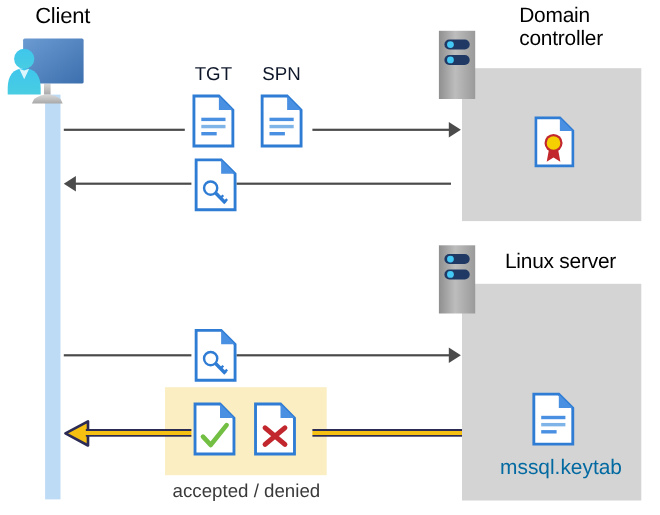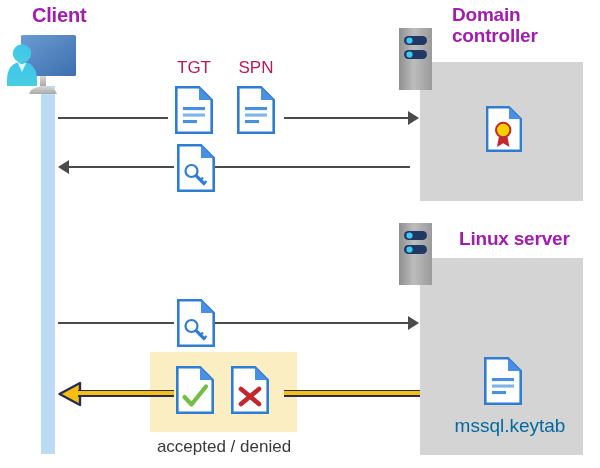--- a/index.html
+++ b/index.html
@@ -11,29 +11,29 @@
     overflow:hidden;
   }
   #stage{position:relative;width:600px;height:468px;}
   .abs{position:absolute;}
 
   
   .panel{background:#d4d4d4;}
 
   
   .title{
-    font-weight:bold;color:#a21caf;
+    font-weight:normal;color:#000000;
     line-height:1.12;letter-spacing:-0.2px;
   }
   .title-client{font-size:20px;}
   .title-dc{font-size:19px;text-align:left;}
   .title-linux{font-size:19px;}
 
   .caption{font-size:17px;color:#3a3a3a;}
-  .filelabel{font-size:17px;color:#be185d;}
+  .filelabel{font-size:17px;color:#0f172a;}
   .doclabel{font-size:19px;color:#0369a1;}
 
   
   .lifeline{background:#bddbf5;}
 
   
   .gline{background:#4b4b4b;height:2px;}
   .arrow-r{
     width:0;height:0;
     border-top:7px solid transparent;
@@ -107,21 +107,21 @@
         </linearGradient>
       </defs>
       <rect x="1" y="1" width="33" height="62" fill="url(#srvGrad1)"></rect>
       <rect x="6" y="9" width="23" height="9" rx="4.5" fill="#1f3864"></rect>
       <circle cx="11.5" cy="13.5" r="3.1" fill="#44c8f5"></circle>
       <rect x="6" y="23" width="23" height="9" rx="4.5" fill="#1f3864"></rect>
       <circle cx="11.5" cy="27.5" r="3.1" fill="#44c8f5"></circle>
     </svg>
   </div>
 
-  <div class="abs title title-dc" style="left:452px;top:4px;">
+  <div class="abs title title-dc" style="left:472px;top:4px;">
     <div>Domain</div>
     <div>controller</div>
   </div>
 
   <div class="abs" style="left:486px;top:106px;width:36px;height:46px;">
     <svg width="36" height="46" viewBox="0 0 36 46">
       <path d="M1.2 1.2 H23 L34.8 13 V44.8 H1.2 Z" fill="#ffffff" stroke="#2f7cd4" stroke-width="2.4"></path>
       <path d="M23 1.2 L34.8 13 H23 Z" fill="#4a90e2"></path>
 
       <path d="M13.5 27.5 L11 41 L17.2 37.2 L23.4 41 L20.9 27.5 Z" fill="#c1272d"></path>

